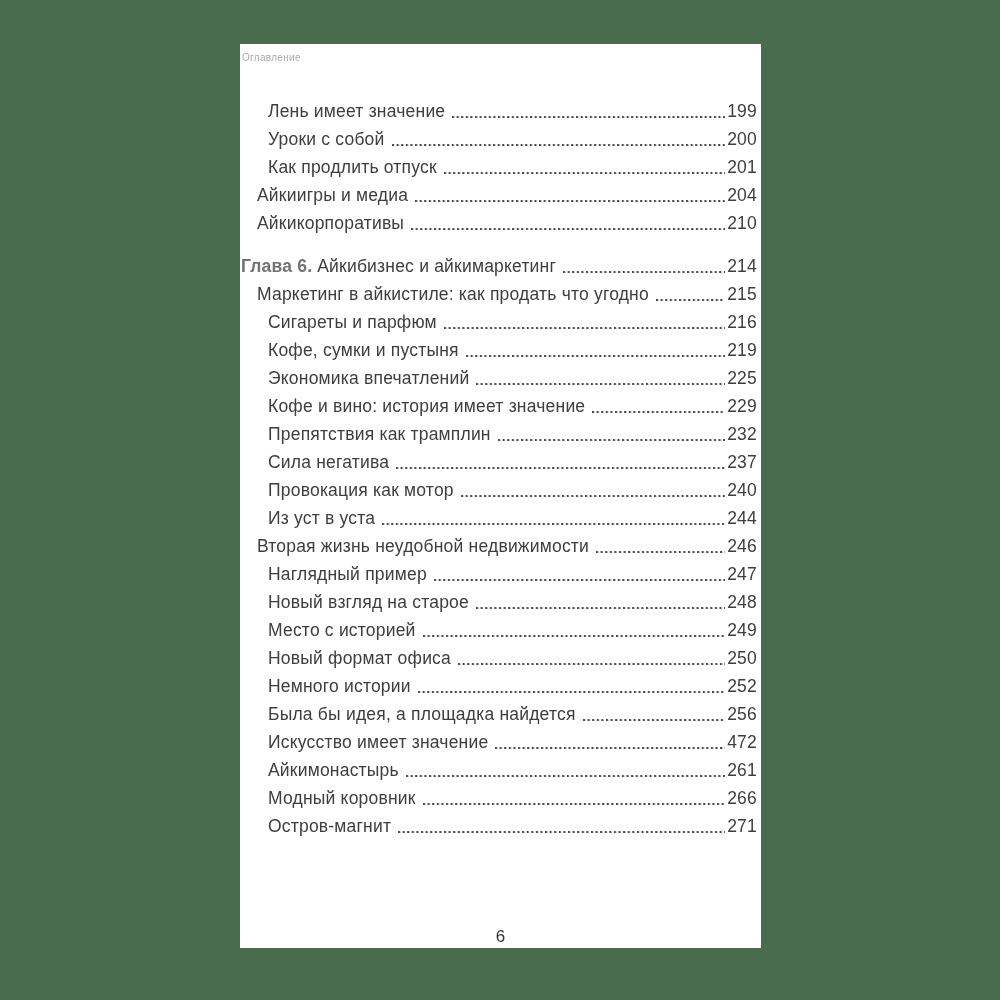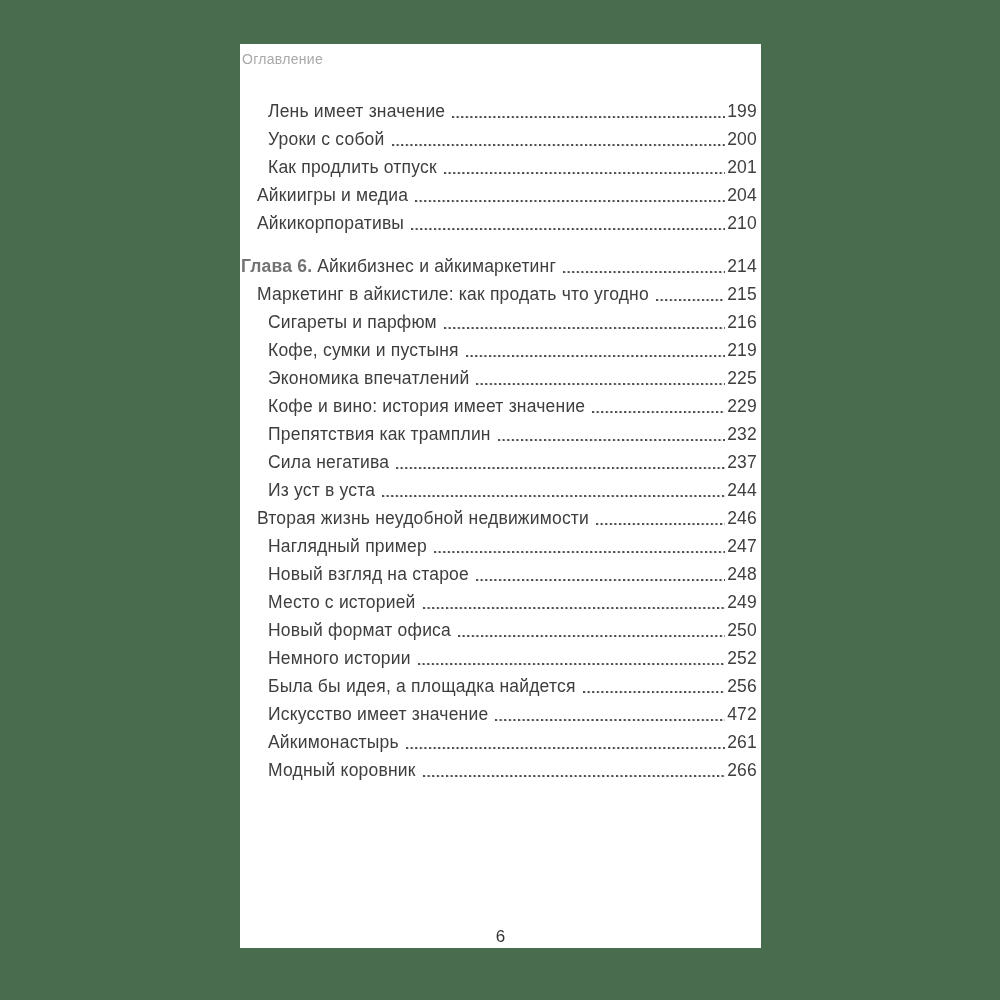--- a/index.html
+++ b/index.html
@@ -15,21 +15,21 @@
   }
   .book-page {
     position: absolute;
     left: 240px; top: 44px;
     width: 521px; height: 904px;
     background: #ffffff;
   }
   .running-header {
     position: absolute;
     left: 2px; top: 8px;
-    font-size: 14px;
+    font-size: 10px;
     line-height: 1.1;
     color: #a9a9a9;
     letter-spacing: 0.3px;
   }
   .toc {
     position: absolute;
     left: 1px; top: 53px; right: 4px;
   }
   .toc-row {
     display: flex;
@@ -149,20 +149,26 @@
     <span class="pagenum">232</span>
   </div>
         <div class="toc-row lvl2">
 
     <span class="title">Сила негатива</span>
     <span class="leader"></span>
     <span class="pagenum">237</span>
   </div>
         <div class="toc-row lvl2">
 
+    <span class="title">Провокация как мотор</span>
+    <span class="leader"></span>
+    <span class="pagenum">240</span>
+  </div>
+        <div class="toc-row lvl2">
+
     <span class="title">Из уст в уста</span>
     <span class="leader"></span>
     <span class="pagenum">244</span>
   </div>
         <div class="toc-row lvl1">
 
     <span class="title">Вторая жизнь неудобной недвижимости</span>
     <span class="leader"></span>
     <span class="pagenum">246</span>
   </div>
@@ -213,17 +219,23 @@
     <span class="title">Айкимонастырь</span>
     <span class="leader"></span>
     <span class="pagenum">261</span>
   </div>
         <div class="toc-row lvl2">
 
     <span class="title">Модный коровник</span>
     <span class="leader"></span>
     <span class="pagenum">266</span>
   </div>
+        <div class="toc-row lvl2">
+
+    <span class="title">Остров-магнит</span>
+    <span class="leader"></span>
+    <span class="pagenum">271</span>
+  </div>
       </div>
 
     <div class="footer-num" style="color: rgb(51, 51, 51);">6</div>
   </div>
 </div>
 
 </body></html>

